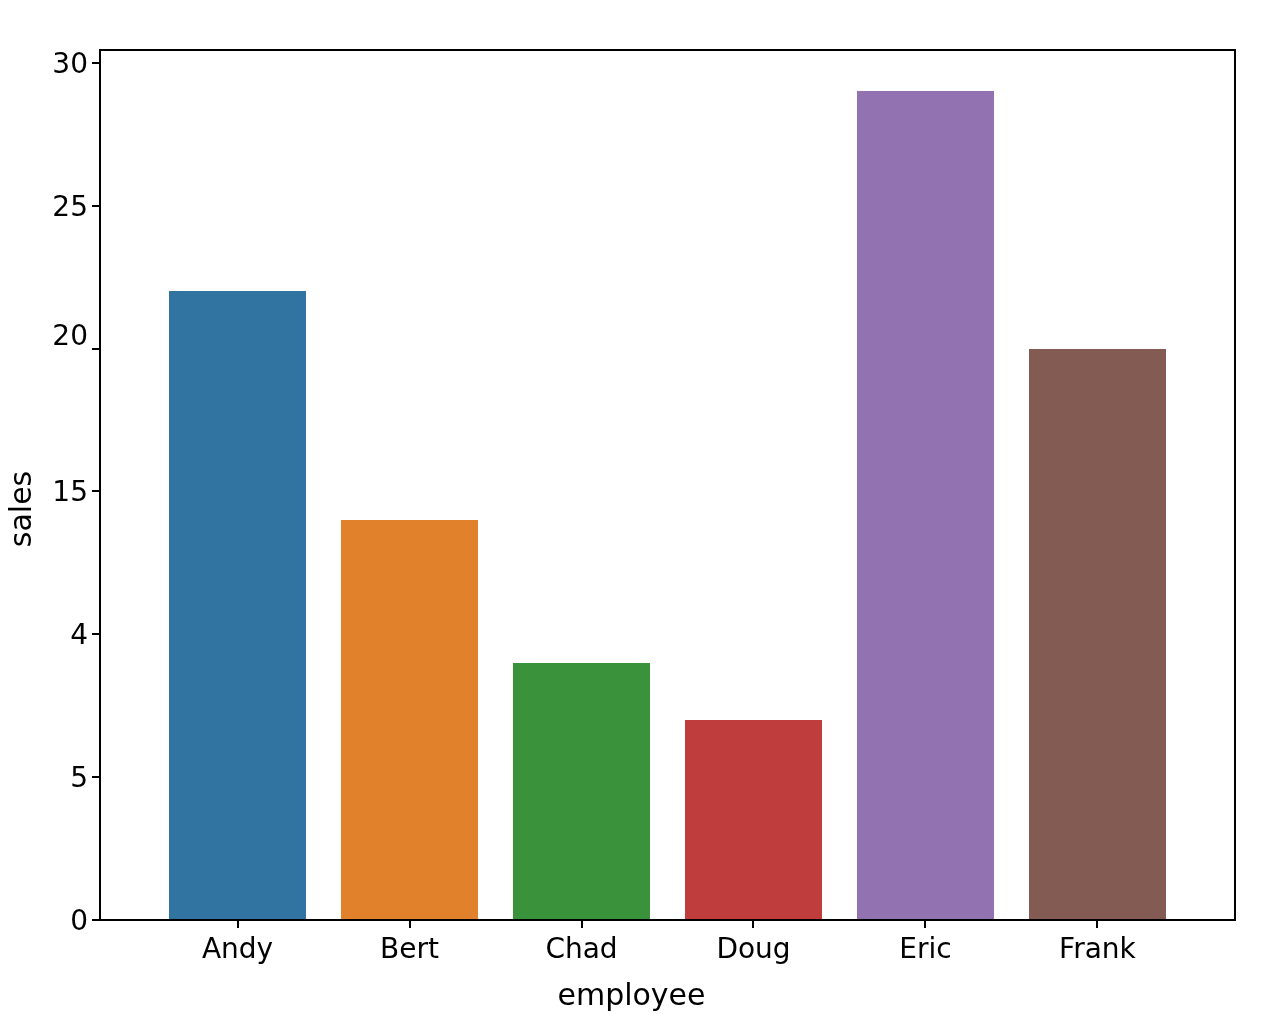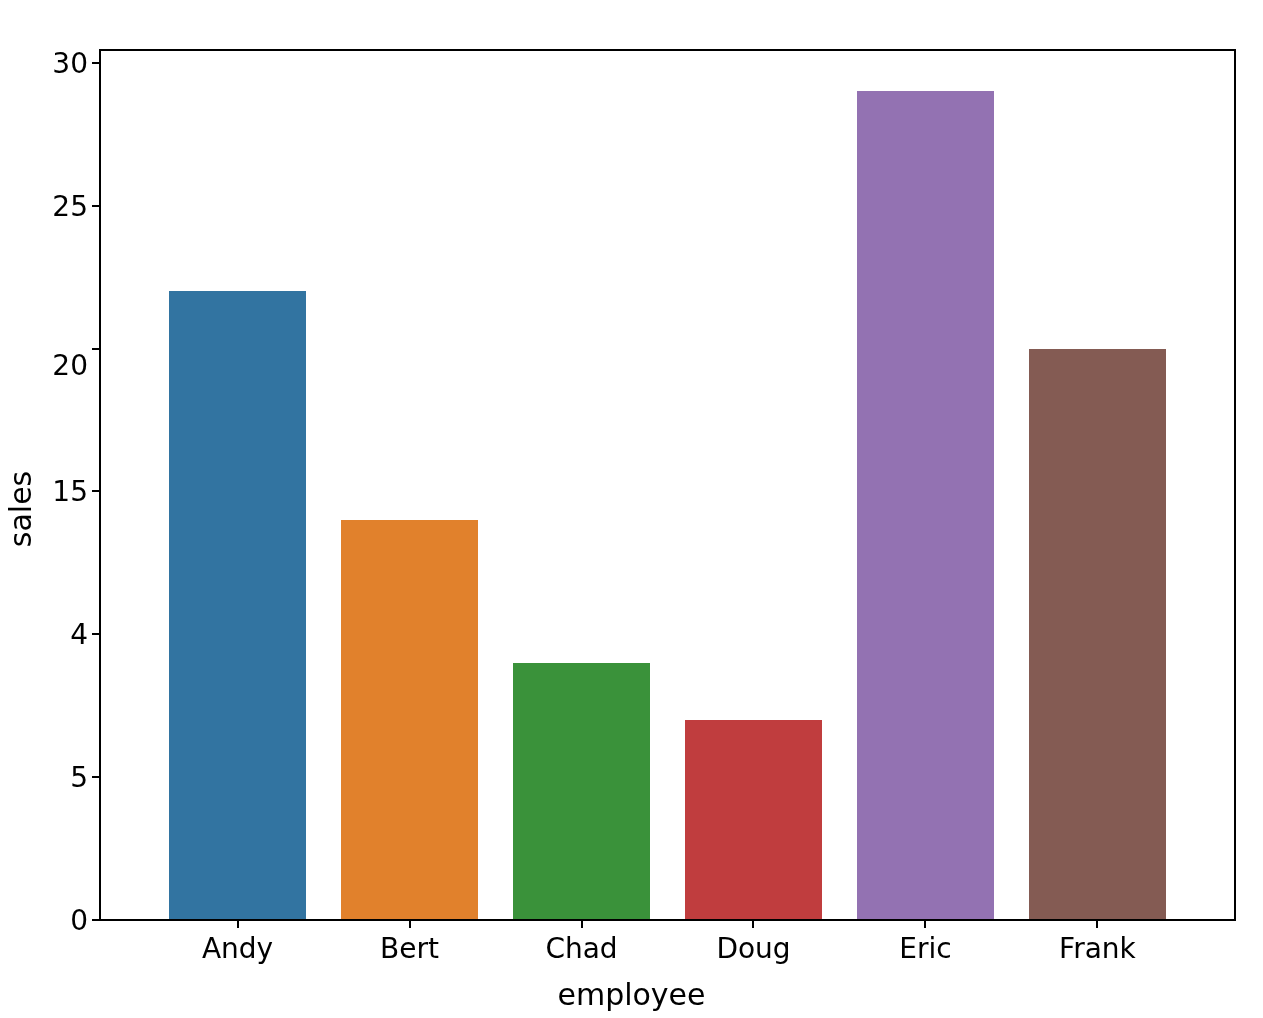--- a/index.html
+++ b/index.html
@@ -129,21 +129,21 @@
     <div id="yticks-layer">
         <div class="ytick" style="top: 870px;"></div>
         <div class="ytick-label" style="top: 870px;">0</div>
         <div class="ytick" style="top: 727.143px;"></div>
         <div class="ytick-label" style="top: 727.143px;">5</div>
         <div class="ytick" style="top: 584.286px;"></div>
         <div class="ytick-label" style="top: 584.286px;">4</div>
         <div class="ytick" style="top: 441.429px;"></div>
         <div class="ytick-label" style="top: 441.429px;">15</div>
         <div class="ytick" style="top: 298.571px;"></div>
-        <div class="ytick-label" style="top: 315px;">20</div>
+        <div class="ytick-label" style="top: 285px;">20</div>
         <div class="ytick" style="top: 155.714px;"></div>
         <div class="ytick-label" style="top: 155.714px;">25</div>
         <div class="ytick" style="top: 12.8571px;"></div>
         <div class="ytick-label" style="top: 12.8571px;">30</div>
       </div>
     <div id="xticks-layer">
         <div class="xtick" style="left: 137.576px;"></div>
         <div class="xtick-label" style="left: 137.576px;">Andy</div>
         <div class="xtick" style="left: 309.545px;"></div>
         <div class="xtick-label" style="left: 309.545px;">Bert</div>

